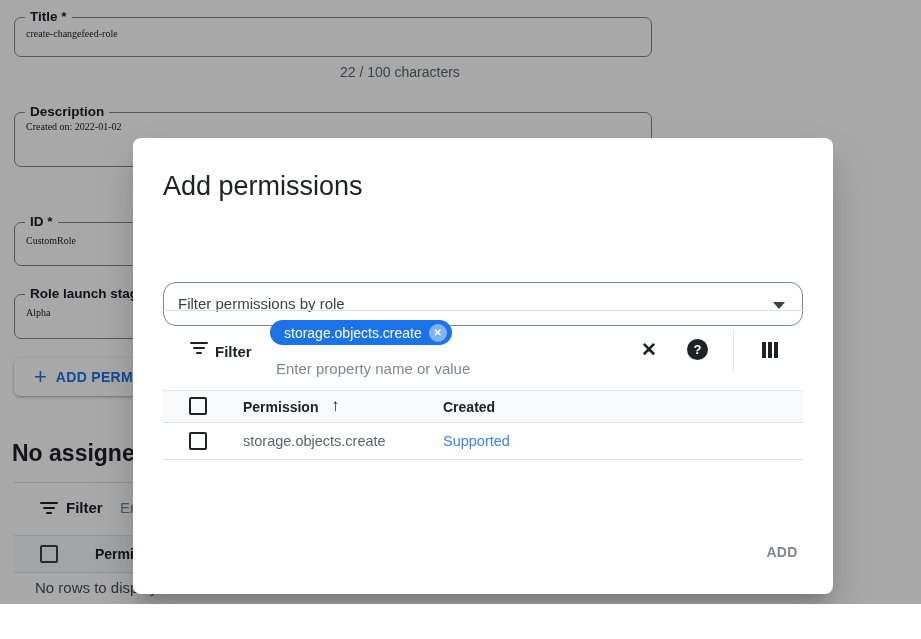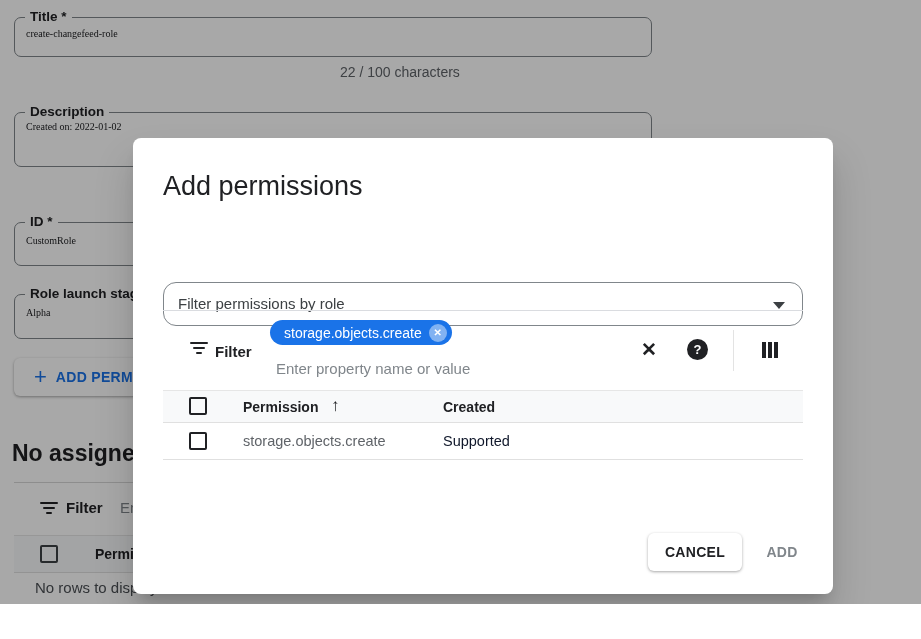--- a/index.html
+++ b/index.html
@@ -97,21 +97,21 @@
   .thead-row { position:relative; height:33px; background:#f8f9fa;
                border-top:1px solid #e6e6e6; border-bottom:1px solid #e0e0e0; }
   .thead-row .cb { position:absolute; left:26px; top:6px; }
   .col-perm { position:absolute; left:80px; top:8px; font-size:14px; font-weight:bold; color:#202124; }
   .sort-arrow { position:absolute; left:168px; top:5px; font-size:17px; font-weight:bold; color:#202124; cursor:pointer; }
   .col-status { position:absolute; left:280px; top:8px; font-size:14px; font-weight:bold; color:#202124; }
 
   .tdata-row { position:relative; height:37px; border-bottom:1px solid #e0e0e0; background:#fff; }
   .tdata-row .cb { position:absolute; left:26px; top:9px; }
   .cell-perm { position:absolute; left:80px; top:10px; font-size:14.5px; color:#5f6368; white-space:nowrap; }
-  .cell-status { position:absolute; left:280px; top:10px; font-size:14.5px; color:#0f172a; white-space:nowrap; }
+  .cell-status { position:absolute; left:280px; top:10px; font-size:14.5px; color:#3b82f6; white-space:nowrap; }
 
   .cancel-btn { position:absolute; left:515px; top:395px; width:94px; height:38px; background:#fff;
                 border:none; border-radius:6px; box-shadow:0 1px 3px rgba(0,0,0,.35);
                 font-family:inherit; font-size:14px; font-weight:bold; letter-spacing:.3px; color:#202124; cursor:pointer; }
   .add-btn { position:absolute; left:604px; top:395px; width:90px; height:38px; background:transparent;
              border:none; font-family:inherit; font-size:14px; font-weight:bold; letter-spacing:.3px;
              color:#80868b; cursor:pointer; }
 </style>
 </head>
 <body>
@@ -209,17 +209,16 @@
         <span class="col-status">Created</span>
       </div>
 
       <div class="tdata-row">
         <span class="checkbox cb"></span>
         <span class="cell-perm">storage.objects.create</span>
         <span class="cell-status">Supported</span>
       </div>
     </div>
 
-    <button class="cancel-btn">CANCEL</button>
     <button class="add-btn">ADD</button>
   </div>
 
 </div>
 
 </body></html>

